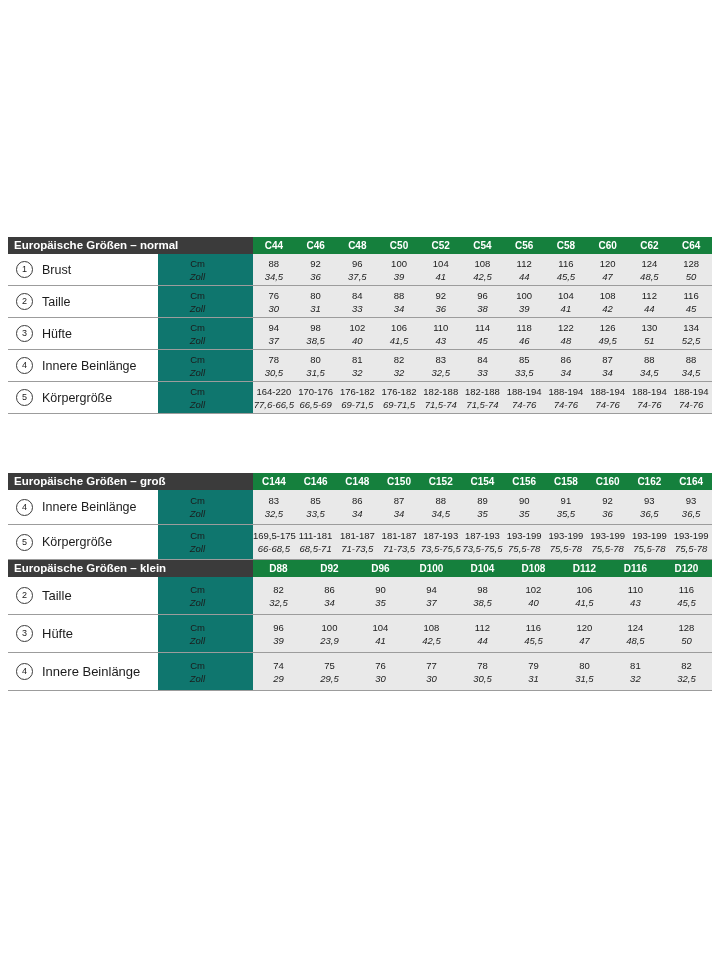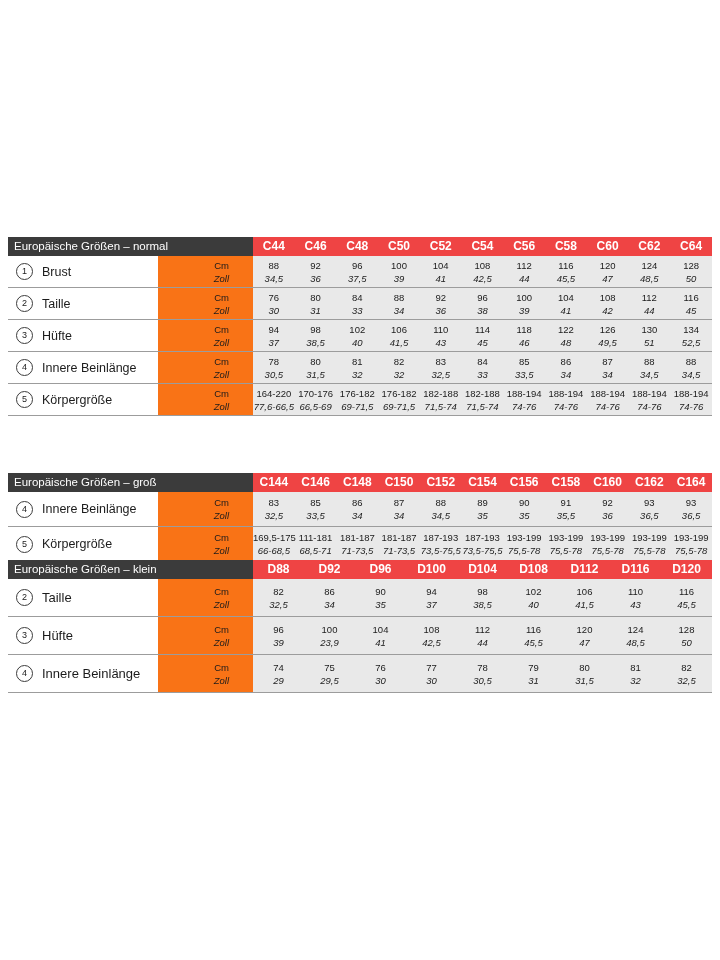--- a/index.html
+++ b/index.html
@@ -23,29 +23,29 @@
     table-layout: fixed;
   }
   .size-table col.col-label { width: 150px; }
   .size-table col.col-unit  { width: 95px; }
 
   .size-table th { padding: 0; }
   th.tbl-title {
     background: #3b3b3b;
     color: #ffffff;
     font-size: 11.5px;
-    font-weight: normal;
+    font-weight: bold;
     text-align: left;
     padding: 2px 0 3px 6px;
     white-space: nowrap;
   }
   th.size-head {
-    background: #ef4444;
+    background: #15803d;
     color: #ffffff;
-    font-size: 12px;
+    font-size: 10px;
     font-weight: bold;
     padding: 2px 0 3px 0;
   }
 
   .size-table td {
     padding: 2px 0;
     border-bottom: 1px solid #9c9c9c;
     vertical-align: middle;
   }
   .size-table tbody td { height: 27px; }
@@ -68,23 +68,23 @@
     border: 1px solid #3c3c3c;
     border-radius: 50%;
     font-size: 9px;
     line-height: 1;
     flex: 0 0 auto;
   }
   .row-label { font-size: 12.5px; white-space: nowrap; text-align: right; }
   .t-klein .row-label { font-size: 13px; }
 
   td.unit-cell {
-    background: #f97316;
+    background: #0f766e;
     text-align: right;
-    padding-right: 24px;
+    padding-right: 48px;
   }
   td.data-cell {
     background: #e9e9e9;
     text-align: center;
   }
   .cm-line {
     font-size: 9.5px;
     line-height: 13px;
     white-space: nowrap;
   }

